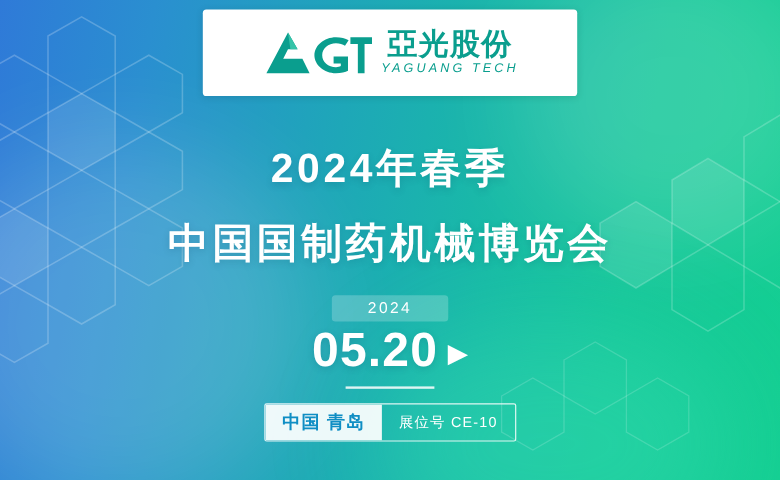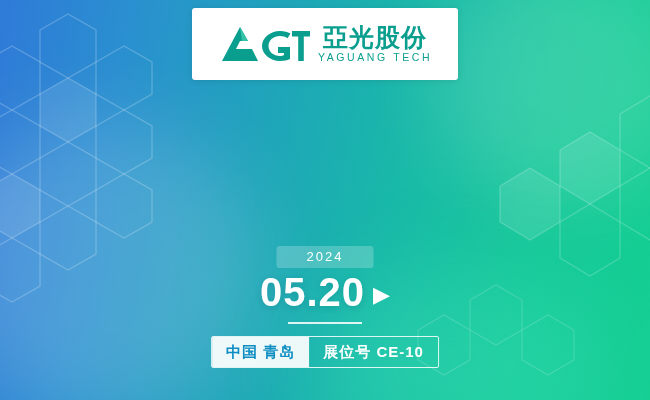--- a/index.html
+++ b/index.html
@@ -51,21 +51,21 @@
     right: 40px; bottom: -70px;
     background: rgba(60,225,180,0.35);
   }
 
   
   .logo-card {
     position: absolute;
     left: 50%;
     transform: translateX(-50%);
     top: 8px;
-    width: 266px;
+    width: 312px;
     height: 72px;
     background: #ffffff;
     border-radius: 3px;
     display: flex;
     align-items: center;
     justify-content: center;
     box-shadow: 0 1px 6px rgba(0,0,0,0.10);
   }
   .logo-inner {
     display: flex;
@@ -89,20 +89,21 @@
     color: #0a9e8e;
     letter-spacing: 1px;
     white-space: nowrap;
   }
   .logo-en {
     margin-top: 2px;
     font-size: 10.5px;
     color: #0a9e8e;
     letter-spacing: 2.6px;
     white-space: nowrap;
+    font-style: italic;
   }
 
   
   .title-block {
     position: absolute;
     top: 118px;
     left: 0;
     right: 0;
     text-align: center;
   }
@@ -190,22 +191,22 @@
     color: #0f8ec4;
     font-size: 15px;
     font-weight: bold;
     letter-spacing: 1px;
     display: flex;
     align-items: center;
     padding: 0 14px;
   }
   .info-right {
     color: #ffffff;
-    font-size: 15px;
-    font-weight: bold;
+    font-size: 12px;
+    font-weight: normal;
     letter-spacing: 1px;
     display: flex;
     align-items: center;
     padding: 0 14px;
   }
 </style>
 </head>
 <body>
 
 <div class="banner">
@@ -260,20 +261,24 @@
           <path d="M74 10 L92 10 L92 15.6 L85.8 15.6 L85.8 40 L80.2 40 L80.2 15.6 L74 15.6 Z" fill="#0a9e8e"></path>
         </svg>
       </div>
       <div class="logo-right">
         <div class="logo-cn">亞光股份</div>
         <div class="logo-en">YAGUANG TECH</div>
       </div>
     </div>
   </div>
 
+  <div class="title-block">
+    <div class="title-line1">2024年春季</div>
+    <div class="title-line2">中国国制药机械博览会</div>
+  </div>
 
   <div class="year-pill">2024</div>
 
   <div class="date-row">
     <span class="date-part">05.20</span>
     <span class="date-arrow">▶</span>
   </div>
   <div class="date-underline"></div>
 
   <div class="info-bar">

